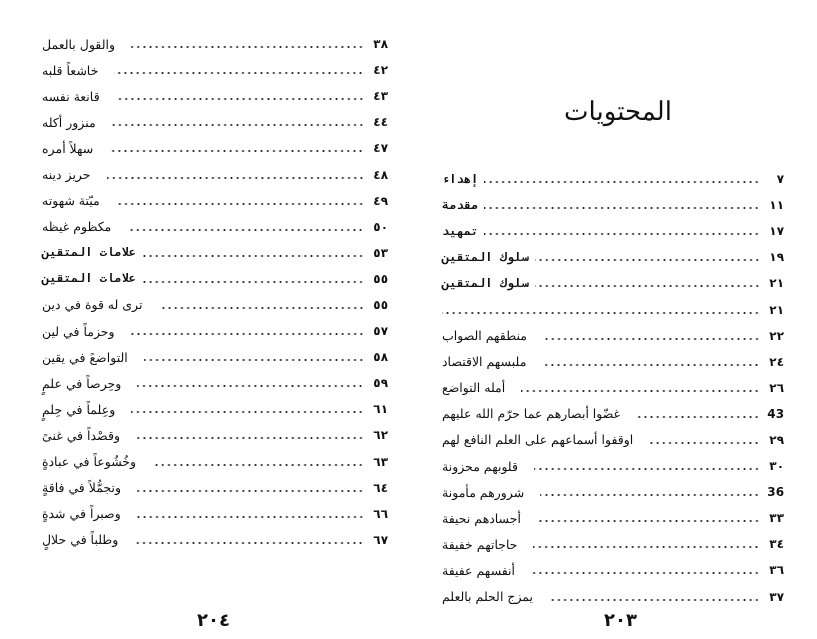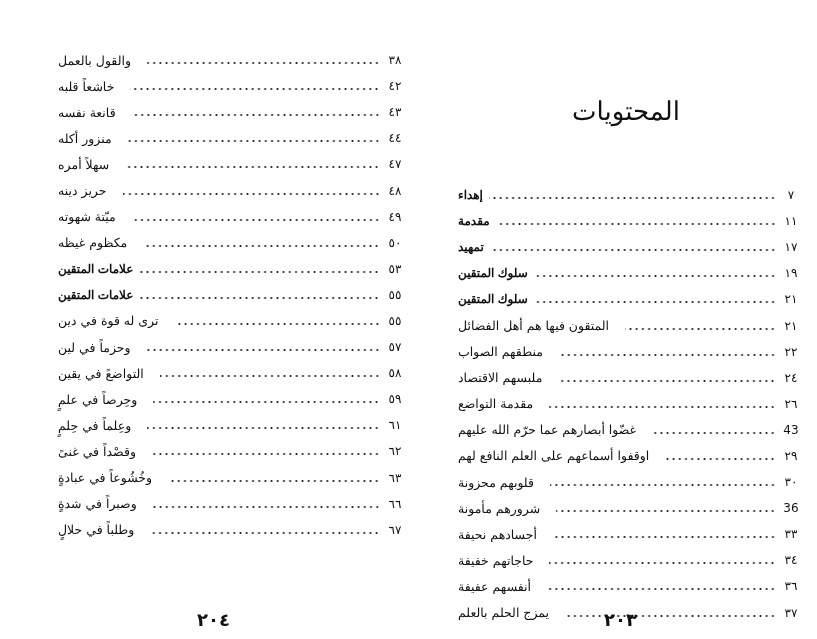--- a/index.html
+++ b/index.html
@@ -3,42 +3,42 @@
 <meta charset="utf-8">
 <style>
   html, body { margin:0; padding:0; }
   body {
     width:817px; height:639px; background:#ffffff; position:relative; overflow:hidden;
     font-family:"DejaVu Serif", serif; color:#111;
   }
   .page { position:absolute; top:0; height:639px; }
   #page-left { left:0; width:408px; }
   #page-right { left:408px; width:409px; }
-  .toc { position:absolute; margin:16px; padding:0; list-style:none; }
+  .toc { position:absolute; margin:0; padding:0; list-style:none; }
   #page-left .toc { top:31px; left:36px; width:352px; }
   #page-right .toc { top:166px; left:28px; width:348px; }
   .row {
     height:26.1px; display:flex; flex-direction:row-reverse; align-items:center;
     direction:rtl; font-size:12.5px; white-space:nowrap;
   }
   .row .title { flex:0 0 auto; padding-left:6px; }
-  .row.heading .title { font-weight:bold; font-family:Liberation Sans, sans-serif; font-size:12px; }
+  .row.heading .title { font-weight:bold; font-family:Liberation Mono, monospace; font-size:12px; }
   .row.sub .title { margin-right:10px; }
   .row .leader {
     flex:1 1 auto; height:2px; margin:6px 6px 0 6px;
     background-image:radial-gradient(circle, #222 0.9px, transparent 1.1px);
     background-size:6.2px 2px; background-repeat:repeat-x; background-position:right center;
   }
   .row .num {
-    flex:0 0 auto; font-weight:normal; font-family:"DejaVu Sans", sans-serif; font-size:12px;
-    min-width:18px; text-align:center;
+    flex:0 0 auto; font-weight:bold; font-family:"DejaVu Sans", sans-serif; font-size:12px;
+    min-width:18px; text-align:right;
   }
   #toc-title {
     position:absolute; top:96px; left:150px; width:120px; text-align:center;
-    font-size:26px; font-family:"DejaVu Serif", serif; direction:rtl; letter-spacing:-1px;margin-left:8px;
+    font-size:26px; font-family:"DejaVu Serif", serif; direction:rtl; letter-spacing:-1px;
   }
   .folio {
     position:absolute; top:609px; font-size:18px; font-weight:bold;
     font-family:"DejaVu Sans", sans-serif; direction:rtl;
   }
   #folio-left { left:197px; }
   #folio-right { left:196px; }
 </style>
 </head>
 <body>
@@ -124,20 +124,25 @@
         <span class="title">وقصْداً في غنىً</span>
         <span class="leader"></span>
         <span class="num">٦٢</span>
       </li>
       <li class="row sub">
         <span class="title">وخُشُوعاً في عبادةٍ</span>
         <span class="leader"></span>
         <span class="num">٦٣</span>
       </li>
       <li class="row sub">
+        <span class="title">وتجمُّلاً في فاقةٍ</span>
+        <span class="leader"></span>
+        <span class="num">٦٤</span>
+      </li>
+      <li class="row sub">
         <span class="title">وصبراً في شدةٍ</span>
         <span class="leader"></span>
         <span class="num">٦٦</span>
       </li>
       <li class="row sub">
         <span class="title">وطلباً في حلالٍ</span>
         <span class="leader"></span>
         <span class="num">٦٧</span>
       </li>
     </ul>
@@ -166,36 +171,35 @@
         <span class="title">سلوك المتقين</span>
         <span class="leader"></span>
         <span class="num">١٩</span>
       </li>
       <li class="row heading">
         <span class="title">سلوك المتقين</span>
         <span class="leader"></span>
         <span class="num">٢١</span>
       </li>
       <li class="row sub">
-        <span class="title">المتقون فيها هم أهل الفضائل</span>
         <span class="leader"></span>
         <span class="num">٢١</span>
       </li>
       <li class="row sub">
         <span class="title">منطقهم الصواب</span>
         <span class="leader"></span>
         <span class="num">٢٢</span>
       </li>
       <li class="row sub">
         <span class="title">ملبسهم الاقتصاد</span>
         <span class="leader"></span>
         <span class="num">٢٤</span>
       </li>
       <li class="row sub">
-        <span class="title">مقدمة التواضع</span>
+        <span class="title">أمله التواضع</span>
         <span class="leader"></span>
         <span class="num">٢٦</span>
       </li>
       <li class="row sub">
         <span class="title">غضّوا أبصارهم عما حرّم الله عليهم</span>
         <span class="leader"></span>
         <span class="num">43</span>
       </li>
       <li class="row sub">
         <span class="title">اوقفوا أسماعهم على العلم النافع لهم</span>

